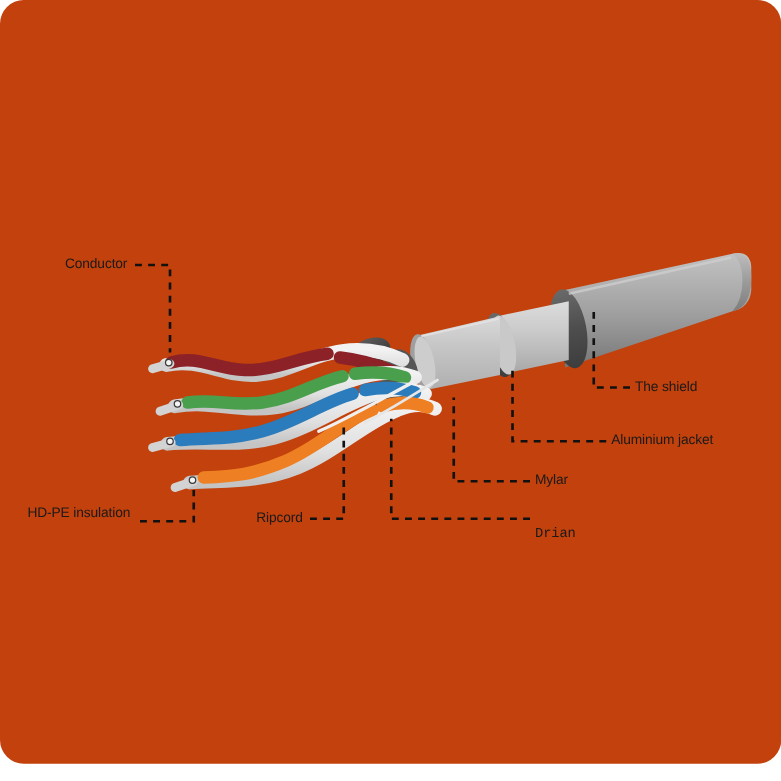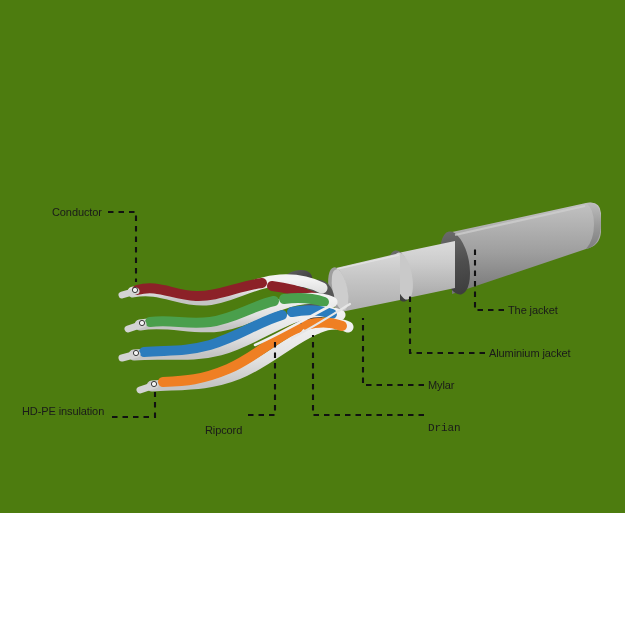--- a/index.html
+++ b/index.html
@@ -2,21 +2,21 @@
 <html><head>
 <meta charset="utf-8">
 <style>
   html,body{margin:0;padding:0;}
   body{
     width:625px;height:625px;
     background:#ffffff;
     font-family:"Liberation Sans","DejaVu Sans",sans-serif;
     overflow:hidden;
   }
-  #stage{position:relative;width:625px;height:513px;background:#4d7c0f;}
+  #stage{position:relative;width:625px;height:611px;background:#c2410c;border-radius:19px;}
   #art{position:absolute;inset:0;}
   .lbl{
     position:absolute;
     font-family:"Liberation Sans","DejaVu Sans",sans-serif;
     font-size:11px;
     color:#1a1a1a;
     white-space:nowrap;
     line-height:1;
     letter-spacing:-0.1px;
   }
@@ -188,23 +188,23 @@
       <path d="M 485 353 L 410 353 L 410 296"></path>
 
       <path d="M 504 310 L 475 310 L 475 248"></path>
     </g>
   </svg>
 
   <div class="lbl lbl-l" style="left:52px;top:212px;">Conductor</div>
 
   <div class="lbl lbl-l" style="left:22px;top:411px;">HD-PE insulation</div>
 
-  <div class="lbl lbl-l" style="left:205px;top:430px;">Ripcord</div>
+  <div class="lbl lbl-l" style="left:205px;top:415px;">Ripcord</div>
 
   <div class="lbl lbl-r" style="left:428px;top:428px;font-family:Liberation Mono, monospace;">Drian</div>
 
   <div class="lbl lbl-r" style="left:428px;top:385px;">Mylar</div>
 
   <div class="lbl lbl-r" style="left:489px;top:353px;">Aluminium jacket</div>
 
-  <div class="lbl lbl-r" style="left:508px;top:310px;">The jacket</div>
+  <div class="lbl lbl-r" style="left:508px;top:310px;">The shield</div>
 
 </div>
 
 </body></html>

